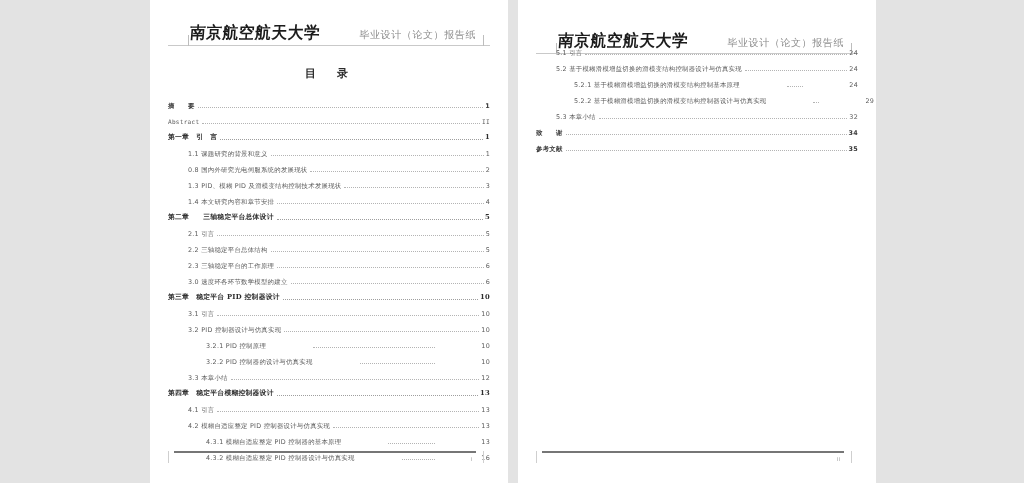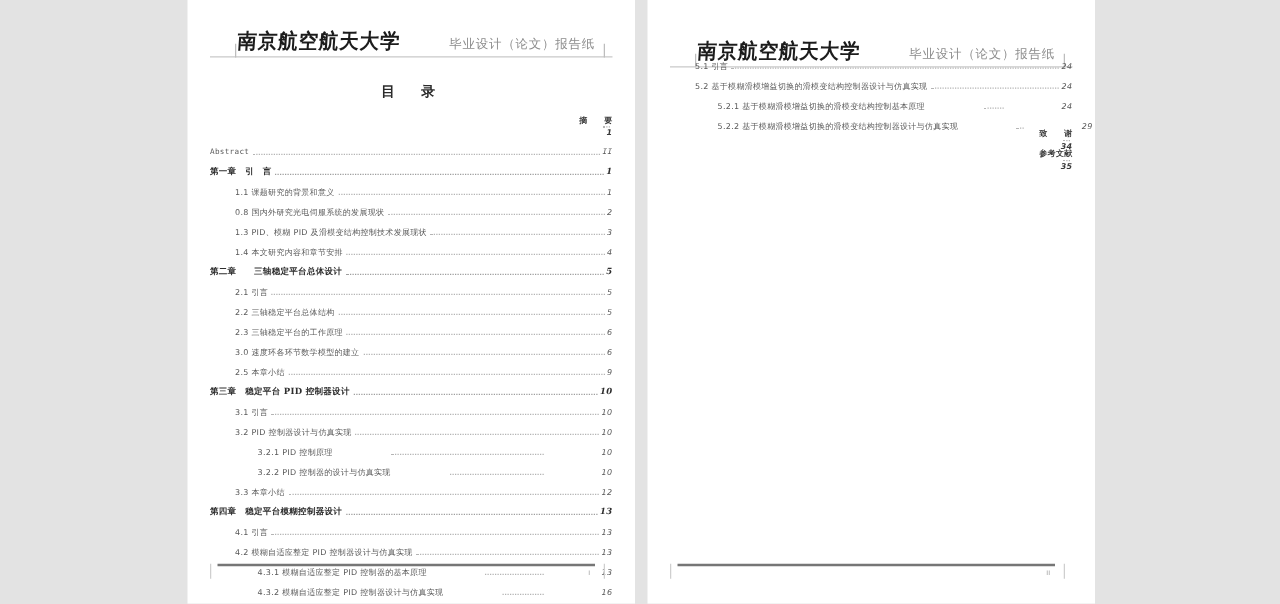--- a/index.html
+++ b/index.html
@@ -101,36 +101,36 @@
     white-space: nowrap;
   }
   .toc-row .label { flex: 0 0 auto; letter-spacing: 0.25px; }
   .toc-row .dots {
     flex: 1 1 auto;
     margin: 0 2px 1px 3px;
     border-bottom: 1px dotted #b4b4b4;
     min-width: 6px;
     height: 1px;
   }
-  .toc-row .pageno { flex: 0 0 auto; letter-spacing: 0.3px; font-style: italic; }
+  .toc-row .pageno { flex: 0 0 auto; letter-spacing: 0.3px; }
 
   
   .lvl0 { padding-left: 0px; }
   .lvl1 { padding-left: 20px; }
   .lvl2 { padding-left: 38px; gap: 44px; }
 
   .chap {
     font-weight: 700;
     color: #2e2e2e;
     font-family: "DejaVu Serif", "Liberation Serif", serif;
     font-size: 6.8px;
   }
   .chap .dots { border-bottom-style: dotted; border-bottom-color: #9e9e9e; }
   .chap .pageno { font-weight: 700; }
-  .front { font-weight: 700; color: #3a3a3a; flex-direction: column; }
+  .front { font-weight: 700; color: #3a3a3a; }
   .mono-lbl { font-family: "DejaVu Sans Mono", "Liberation Mono", monospace; font-size: 6.1px; }
 
   
   .sheet-footer {
     position: absolute;
     left: 18px; right: 18px;
     bottom: 14px;
     height: 18px;
   }
   .ftr-rule {
@@ -224,25 +224,20 @@
           <div class="toc-row lvl1">
             <span class="label">2.3 三轴稳定平台的工作原理</span>
             <span class="dots"></span>
             <span class="pageno">6</span>
           </div>
           <div class="toc-row lvl1">
             <span class="label">3.0 速度环各环节数学模型的建立</span>
             <span class="dots"></span>
             <span class="pageno">6</span>
           </div>
-          <div class="toc-row lvl1">
-            <span class="label">2.5 本章小结</span>
-            <span class="dots"></span>
-            <span class="pageno">9</span>
-          </div>
           <div class="toc-row lvl0 chap">
             <span class="label">第三章　稳定平台 PID 控制器设计</span>
             <span class="dots"></span>
             <span class="pageno">10</span>
           </div>
           <div class="toc-row lvl1">
             <span class="label">3.1 引言</span>
             <span class="dots"></span>
             <span class="pageno">10</span>
           </div>
@@ -328,20 +323,25 @@
           <div class="toc-row lvl2">
             <span class="label">5.2.1 基于模糊滑模增益切换的滑模变结构控制基本原理</span>
             <span class="dots"></span>
             <span class="pageno">24</span>
           </div>
           <div class="toc-row lvl2">
             <span class="label">5.2.2 基于模糊滑模增益切换的滑模变结构控制器设计与仿真实现</span>
             <span class="dots"></span>
             <span class="pageno">29</span>
           </div>
+          <div class="toc-row lvl1">
+            <span class="label">5.3 本章小结</span>
+            <span class="dots"></span>
+            <span class="pageno">32</span>
+          </div>
           <div class="toc-row lvl0 front">
             <span class="label">致　　谢</span>
             <span class="dots"></span>
             <span class="pageno">34</span>
           </div>
           <div class="toc-row lvl0 front">
             <span class="label">参考文献</span>
             <span class="dots"></span>
             <span class="pageno">35</span>
           </div>

